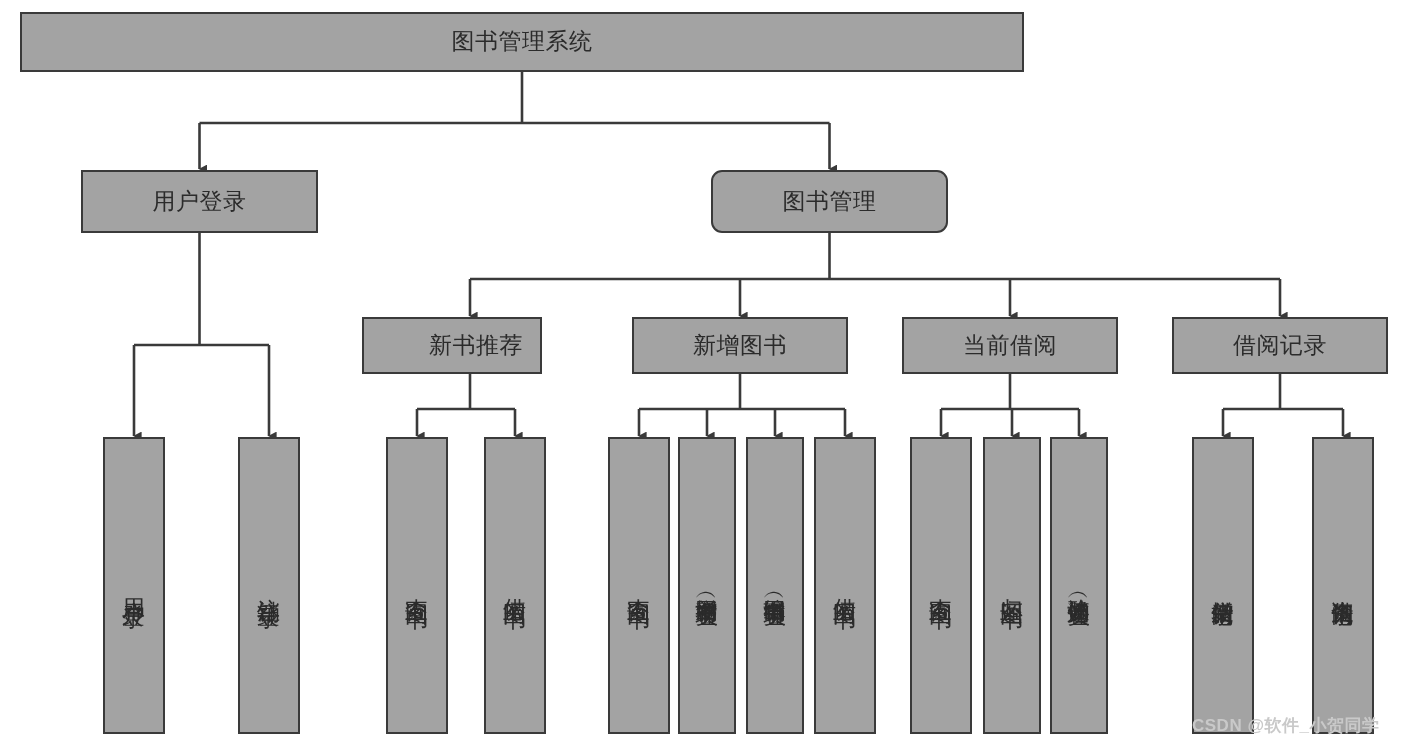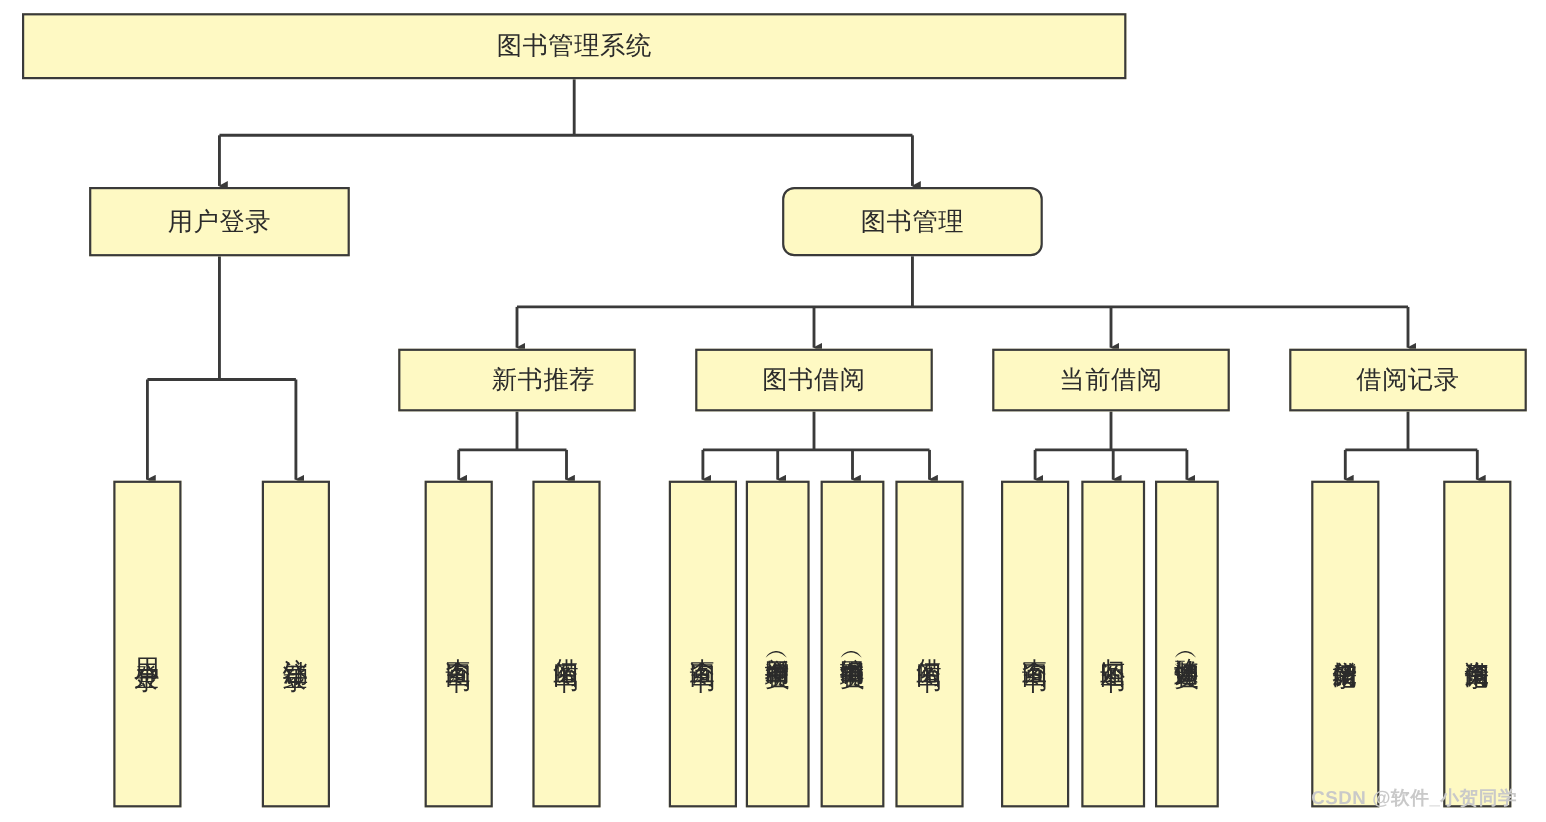--- a/index.html
+++ b/index.html
@@ -21,21 +21,21 @@
   #edges {
     position: absolute;
     left: 0;
     top: 0;
     width: 1405px;
     height: 747px;
   }
   .node {
     position: absolute;
     box-sizing: border-box;
-    background: #fef9c3;
+    background: #a3a3a3;
     border: 2px solid #3a3a3a;
     display: flex;
     align-items: center;
     justify-content: center;
     color: #2b2b2b;
     z-index: 2;
   }
   .node-label {
     display: block;
     text-align: center;
@@ -124,25 +124,25 @@
   <div id="node-layer">
       <div class="node horiz" id="node-root" style="left: 20px; top: 12px; width: 1004px; height: 60px;">
         <span class="node-label">图书管理系统</span>
       </div>
       <div class="node horiz" id="node-user_login" style="left: 81px; top: 170px; width: 237px; height: 63px;">
         <span class="node-label">用户登录</span>
       </div>
       <div class="node horiz" id="node-book_mgmt" style="left: 711px; top: 170px; width: 237px; height: 63px; border-radius: 11px;">
         <span class="node-label">图书管理</span>
       </div>
-      <div class="node horiz" id="node-new_book_rec" style="left: 362px; top: 317px; width: 216px; height: 57px; padding-left: 48px;">
+      <div class="node horiz" id="node-new_book_rec" style="left: 362px; top: 317px; width: 180px; height: 57px; padding-left: 48px;">
         <span class="node-label">新书推荐</span>
       </div>
       <div class="node horiz" id="node-book_borrow" style="left: 632px; top: 317px; width: 216px; height: 57px;">
-        <span class="node-label">图书借阅</span>
+        <span class="node-label">新增图书</span>
       </div>
       <div class="node horiz" id="node-cur_borrow" style="left: 902px; top: 317px; width: 216px; height: 57px;">
         <span class="node-label">当前借阅</span>
       </div>
       <div class="node horiz" id="node-borrow_log" style="left: 1172px; top: 317px; width: 216px; height: 57px;">
         <span class="node-label">借阅记录</span>
       </div>
       <div class="node vert" id="node-leaf_user_login" style="left: 103px; top: 437px; width: 62px; height: 297px;">
         <span class="node-label">用户登录</span>
       </div>

